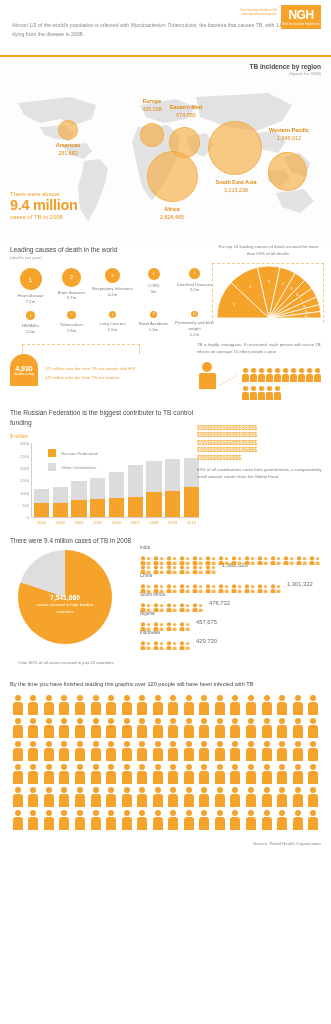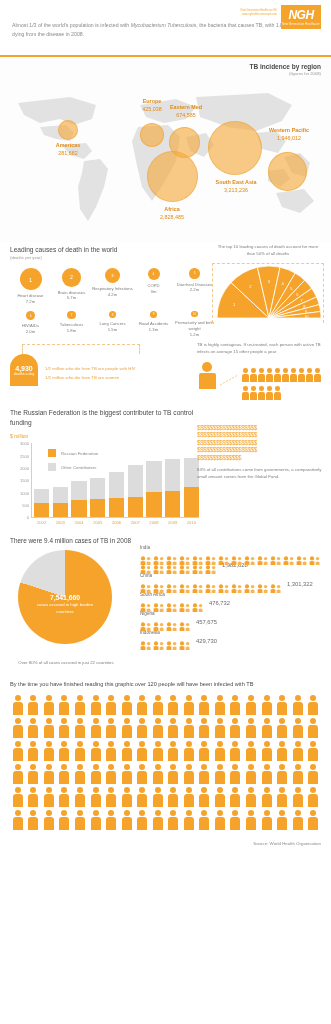--- a/index.html
+++ b/index.html
@@ -16,21 +16,20 @@
   .header { padding: 14px 12px 8px 12px; position: relative; }
   .logo-wrap {
     position: absolute; right: 10px; top: 5px;
     display: flex; align-items: flex-start; gap: 4px;
   }
   .logo-url { text-align: right; font-size: 2.6px; color: #f0a93c; line-height: 1.5; padding-top: 4px; }
   .logo-box {
     width: 40px; height: 24px; background: #f5a32a;
     display: flex; flex-direction: column; align-items: center; justify-content: center;
     color: #fff;
-    font-style: italic;
   }
   .logo-main { font-size: 12px; font-weight: bold; letter-spacing: -0.5px; line-height: 1; font-family: "Liberation Sans", sans-serif; }
   .logo-sub { font-size: 2.6px; margin-top: 2px; letter-spacing: 0.2px; }
   .title {
     font-size: 13.5px; color: #4a4a4a; font-weight: normal;
     margin-top: 10px; letter-spacing: -0.2px;
   }
   .subtitle { font-size: 5.2px; line-height: 1.75; color: #8a8a8a; margin-top: 7px; width: 300px; }
   .subtitle em { font-style: italic; }
   .rule { height: 2px; background: #f5a32a; margin: 8px 0 0 0; }
@@ -218,20 +217,25 @@
       <b>South East Asia</b>
       <span>3,213,236</span>
     </div>
 
     <div class="bubble" style="left:147px;top:94px;width:51px;height:51px;"></div>
     <div class="blabel" style="left:144px;top:149px;width:56px;">
       <b>Africa</b>
       <span>2,828,485</span>
     </div>
 
+    <div class="big-stat">
+      <div class="l1">There were almost</div>
+      <div class="l2">9.4 million</div>
+      <div class="l3">cases of TB in 2008</div>
+    </div>
   </div>
 
   <div class="causes">
     <div class="sec-title">Leading causes of death in the world</div>
     <div class="sec-sub">(deaths per year)</div>
 
     <div class="cause-grid" id="cause-grid">
         <div class="cause">
           <div class="cdisc" style="width:22px;height:22px;font-size:6.16px">1</div>
           <div class="cname">Heart disease</div>

